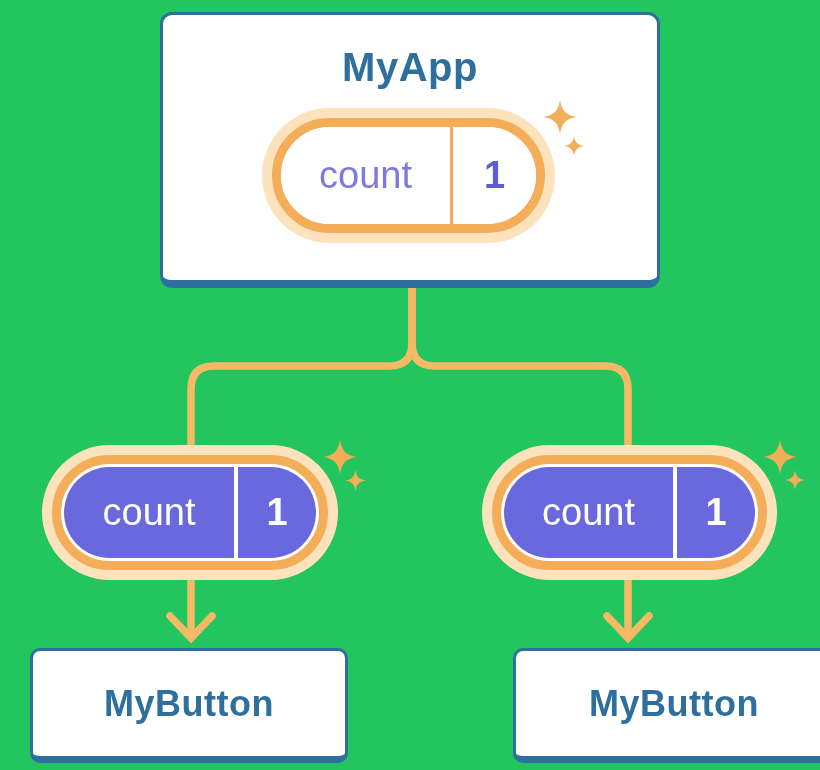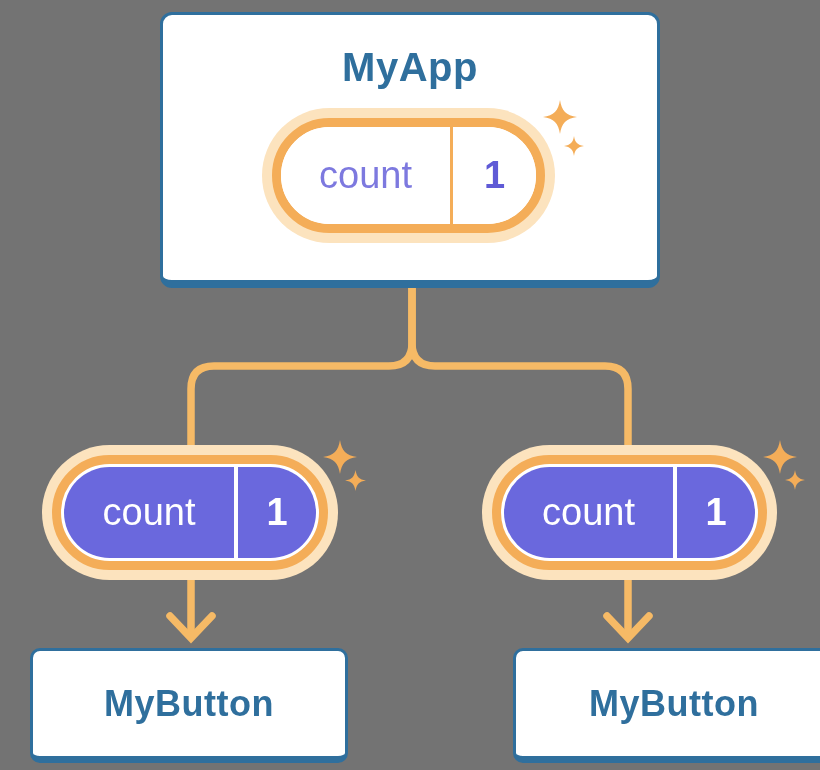--- a/index.html
+++ b/index.html
@@ -8,21 +8,21 @@
     --connector:#F6BA66;
     --pill-ring:#F4AD58;
     --pill-glow:#FCE3BE;
     --pill-fill:#6A68DD;
     --pill-text-on-fill:#FFFFFF;
     --state-name-text:#7D79DF;
     --state-value-text:#5F5AD6;
   }
   html,body{margin:0;padding:0;background:#ffffff;}
   #canvas{
-    position:relative;width:820px;height:770px;background:#737373;
+    position:relative;width:820px;height:770px;background:#22c55e;
     font-family:"Liberation Sans",sans-serif;overflow:hidden;
   }
   #connectors{position:absolute;left:0;top:0;width:820px;height:770px;}
 
   .card{
     position:absolute;box-sizing:border-box;background:#ffffff;
     border:3px solid var(--card-border);border-radius:12px;
   }
   .card.root{left:160px;top:12px;width:500px;height:276px;border-bottom-width:8px;}
   .card.leaf{

